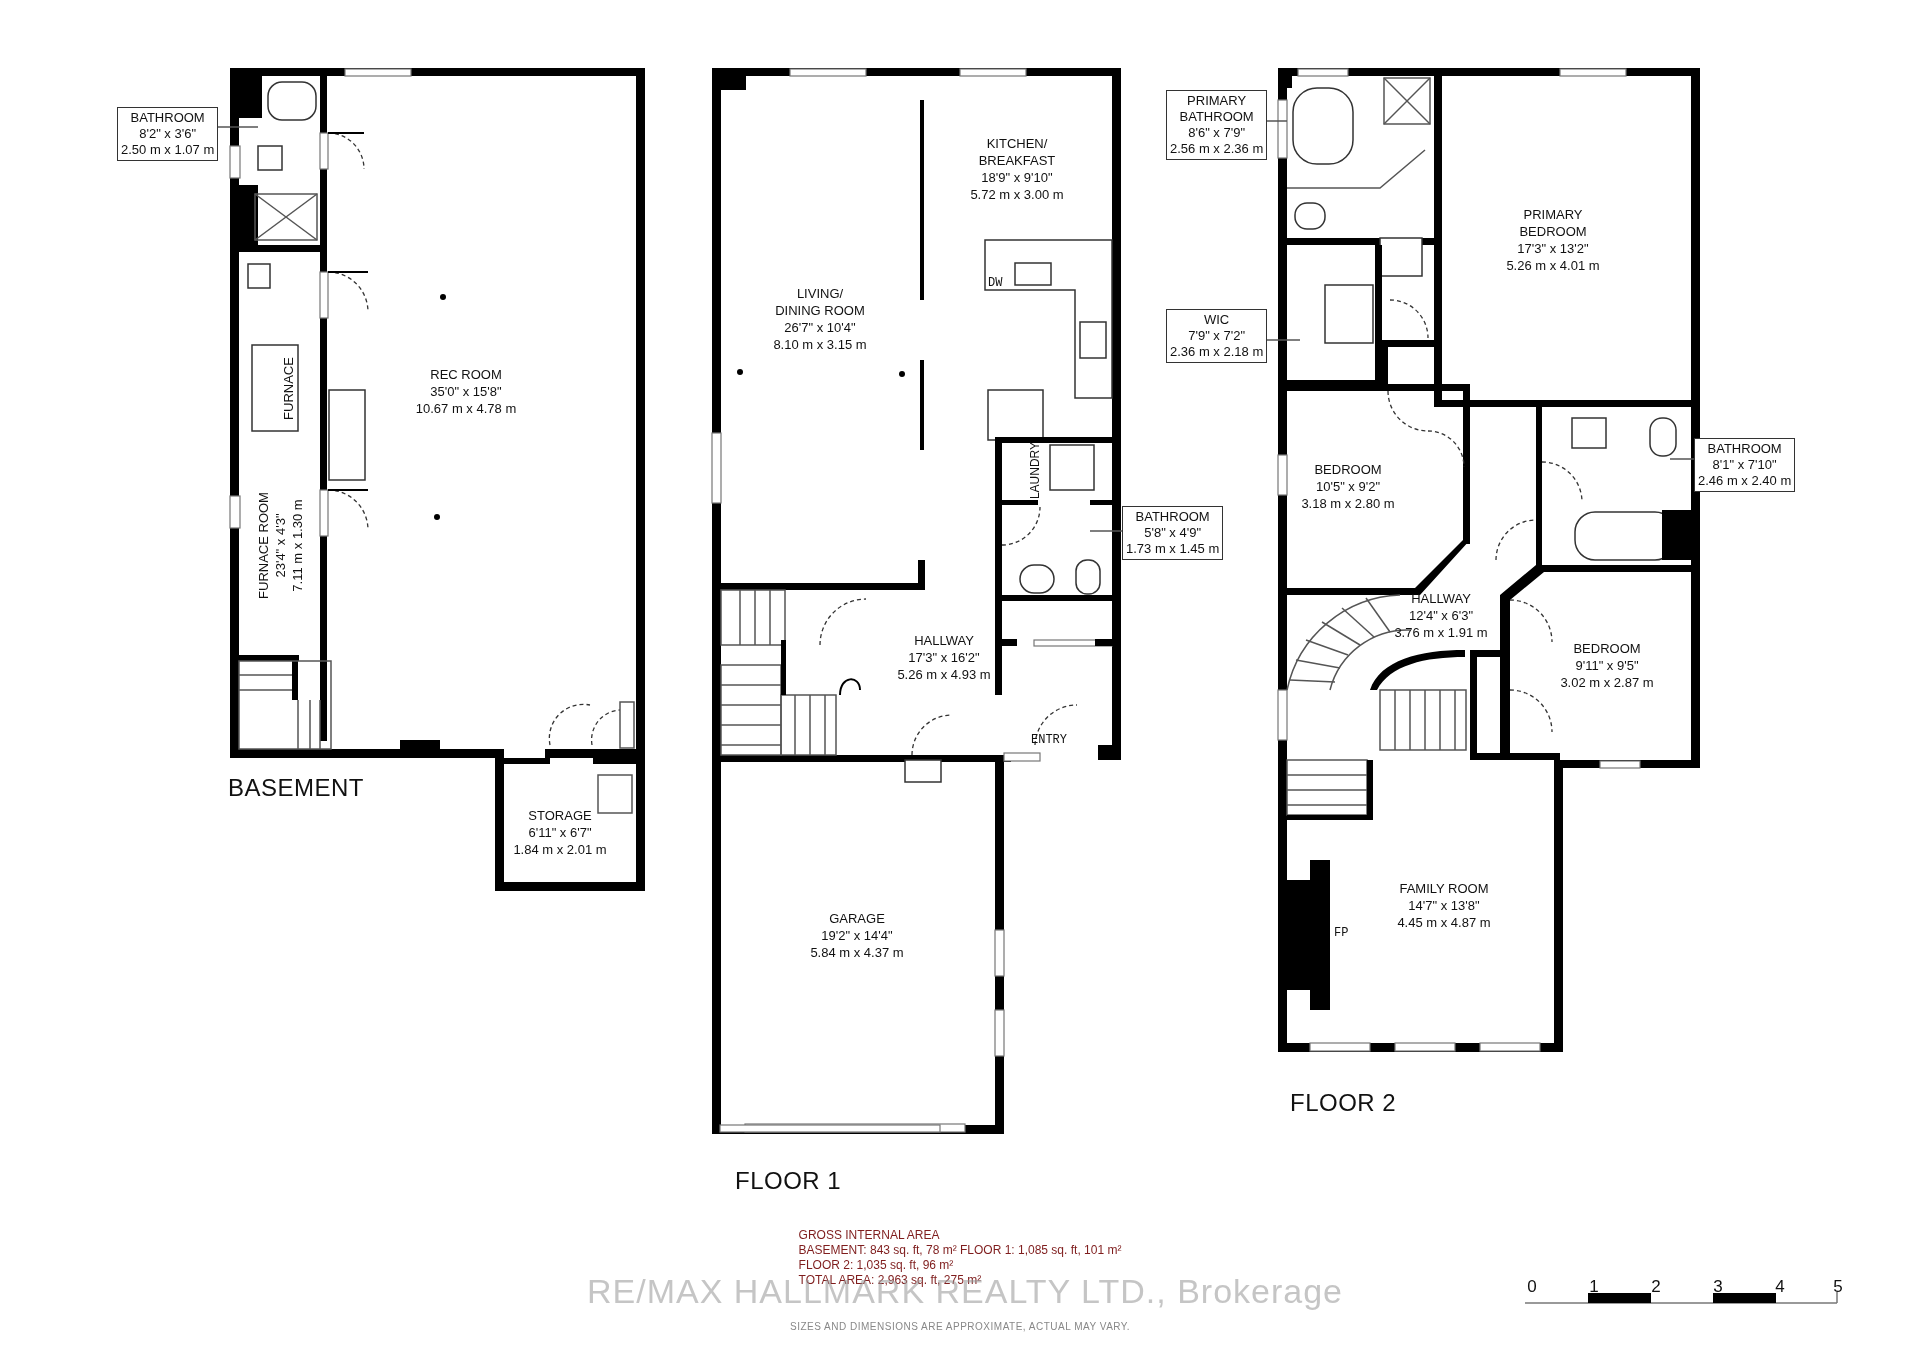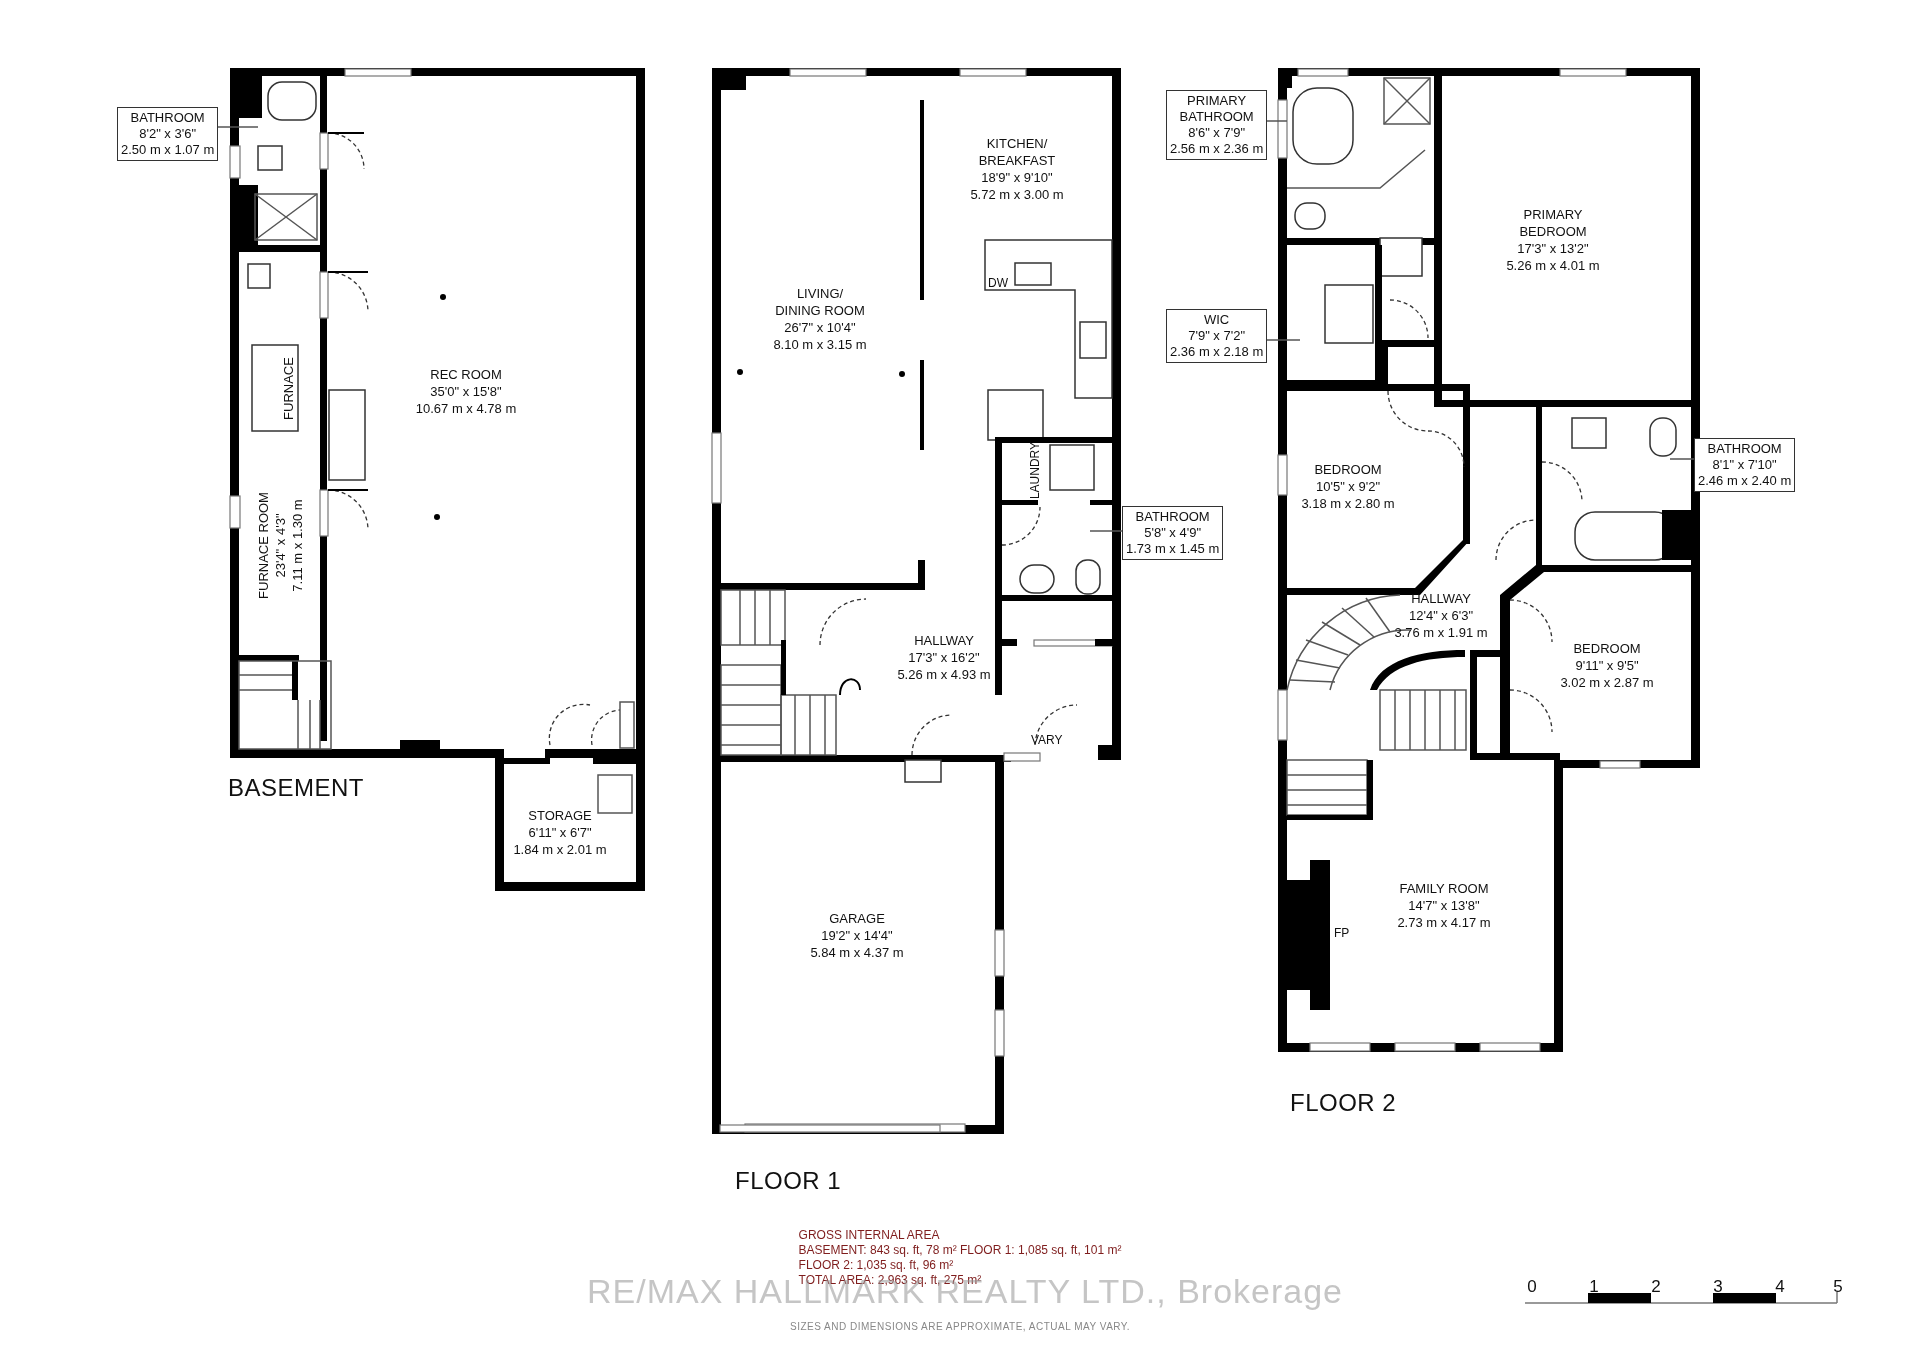--- a/index.html
+++ b/index.html
@@ -13,21 +13,21 @@
   .fixture { fill:#fff; stroke:#333; stroke-width:1.5; }
   .label { position:absolute; text-align:center; font-size:13px; line-height:17px; color:#111; white-space:nowrap; transform:translateX(-50%); }
   .label .name { display:block; }
   .boxlabel { position:absolute; border:1.5px solid #333; background:#fff; font-size:13px; line-height:16px; text-align:center; padding:2px 3px; white-space:nowrap; }
   .rot { position:absolute; white-space:nowrap; font-size:13px; line-height:17px; text-align:center; transform:rotate(-90deg); transform-origin:center center; }
   .floor-title { position:absolute; font-size:24px; color:#111; letter-spacing:0.5px;margin-top:12px; }
   .gia { position:absolute; left:960px; top:1228px; transform:translateX(-50%); text-align:left; font-size:12px; line-height:15px; color:#7f1d1d; }
   .watermark { position:absolute; left:580px; top:1272px; width:770px; text-align:center; font-size:34px; color:rgba(150,150,150,0.55); letter-spacing:1px; }
   .disclaimer { position:absolute; left:960px; top:1321px; transform:translateX(-50%); font-size:10px; color:#888; letter-spacing:0.5px; }
   .scale-num { position:absolute; top:1277px; font-size:17px; color:#111; transform:translateX(-50%); }
-  .tag { position:absolute; font-size:12px; color:#111; }
+  .tag { position:absolute; font-size:12px; color:#111;font-family:Liberation Mono, monospace; }
 </style>
 </head>
 <body>
 
 <svg class="plan" viewBox="0 0 1920 1358">
 
   <g>
 
     <rect class="wall" x="230" y="68" width="414" height="8"></rect>
     <rect class="wall" x="230" y="68" width="9" height="690"></rect>
@@ -327,21 +327,21 @@
   <div>5'8" x 4'9"</div>
   <div>1.73 m x 1.45 m</div>
 </div>
 
 <div class="label" style="left:944px; top:632px;">
   <span class="name">HALLWAY</span>
   <span class="name">17'3" x 16'2"</span>
   <span class="name">5.26 m x 4.93 m</span>
 </div>
 
-<div class="tag" style="left:1031px; top:733px;">VARY</div>
+<div class="tag" style="left:1031px; top:733px;">ENTRY</div>
 
 <div class="label" style="left:857px; top:910px;">
   <span class="name">GARAGE</span>
   <span class="name">19'2" x 14'4"</span>
   <span class="name">5.84 m x 4.37 m</span>
 </div>
 
 <div class="floor-title" style="left:735px; top:1155px;">FLOOR 1</div>
 
 <div class="boxlabel" style="left:1166px; top:90px;">
@@ -386,21 +386,21 @@
   <span class="name">BEDROOM</span>
   <span class="name">9'11" x 9'5"</span>
   <span class="name">3.02 m x 2.87 m</span>
 </div>
 
 <div class="tag" style="left:1334px; top:926px;">FP</div>
 
 <div class="label" style="left:1444px; top:880px;">
   <span class="name">FAMILY ROOM</span>
   <span class="name">14'7" x 13'8"</span>
-  <span class="name">2.73 m x 4.17 m</span>
+  <span class="name">4.45 m x 4.87 m</span>
 </div>
 
 <div class="floor-title" style="left:1290px; top:1077px;">FLOOR 2</div>
 
 <div class="gia">
   <div>GROSS INTERNAL AREA</div>
   <div>BASEMENT: 843 sq. ft, 78 m² FLOOR 1: 1,085 sq. ft, 101 m²</div>
   <div>FLOOR 2: 1,035 sq. ft, 96 m²</div>
   <div>TOTAL AREA: 2,963 sq. ft, 275 m²</div>
 </div>

